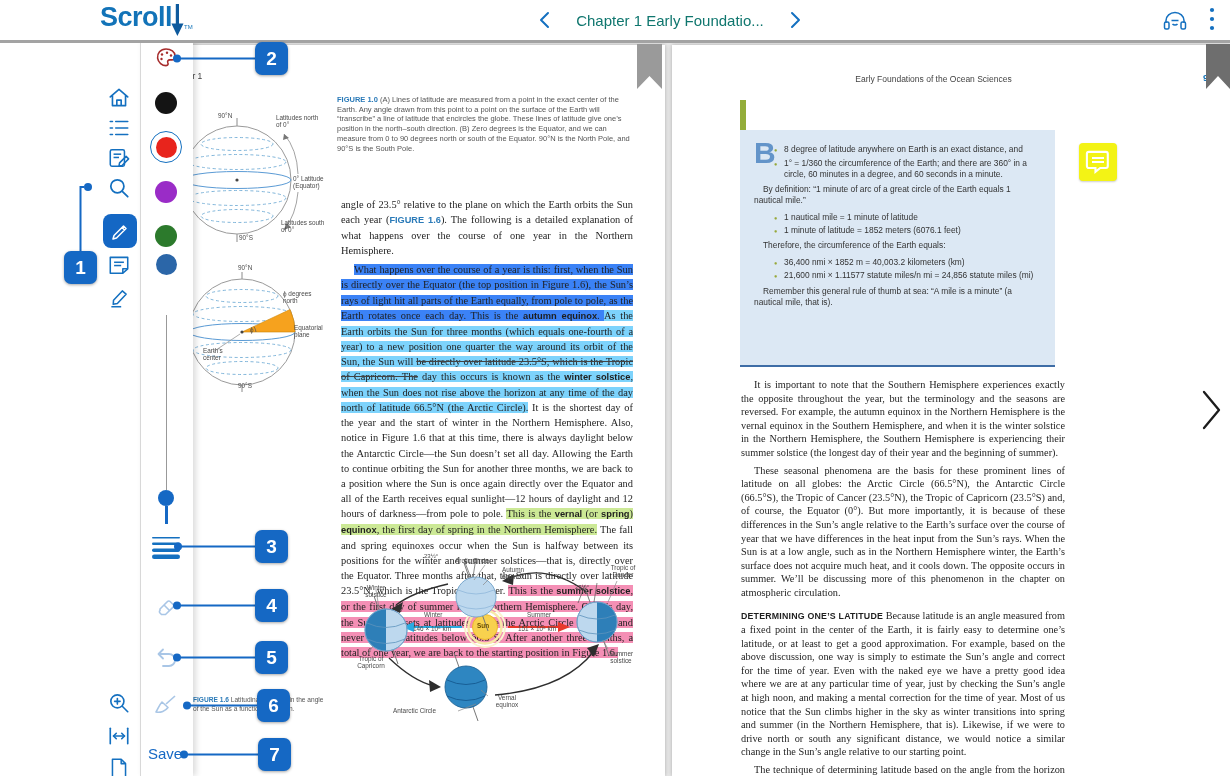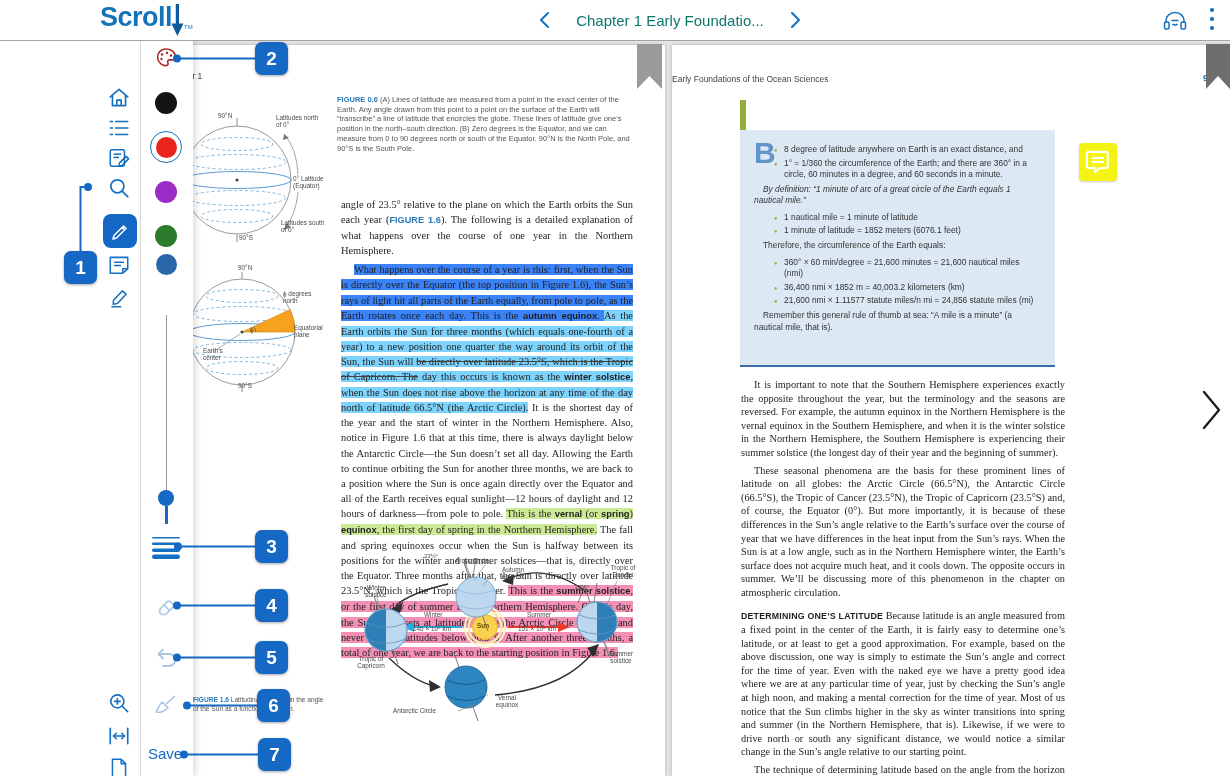--- a/index.html
+++ b/index.html
@@ -1,19 +1,19 @@
 <!DOCTYPE html>
 <html><head>
 <meta charset="utf-8">
 <style>
   html,body{margin:0;padding:0;background:#fff;}
   .app{position:relative;width:1230px;height:776px;overflow:hidden;font-family:"Liberation Sans",sans-serif;background:#e7e7e7;}
   .abs{position:absolute;}
   
-  .topbar{position:absolute;left:0;top:0;width:1230px;height:40px;background:#fff;border-bottom:1px solid #a3a3a3;z-index:30;}
+  .topbar{position:absolute;left:0;top:0;width:1230px;height:40px;background:#fff;border-bottom:3px solid #a3a3a3;z-index:30;}
   .logo{position:absolute;left:100px;top:2px;display:flex;align-items:flex-start;}
   .logo-text{font-size:27px;font-weight:bold;color:#1273b8;letter-spacing:-0.5px;}
   .logo-tm{font-size:6px;color:#1273b8;margin-top:22px;}
   .navcenter{position:absolute;left:520px;top:0;width:300px;height:40px;display:flex;align-items:center;justify-content:center;gap:26px;}
   .navtitle{font-size:15px;color:#0f766e;}
   .chev{width:12px;height:18px;cursor:pointer;}
   .topright{position:absolute;right:14px;top:0;height:40px;display:flex;align-items:center;gap:20px;}
   
   .sidebar{position:absolute;left:0;top:40px;width:140px;height:736px;background:#fff;z-index:10;}
   .sideicon{position:absolute;left:107px;width:24px;height:24px;}
@@ -63,21 +63,21 @@
 <body>
 
 <div class="app">
 
   <div class="content">
 
     <div class="page" style="left:145px;width:520px;">
       <div class="abs pgheader" style="left:20px;top:26px;">Chapter 1</div>
 
       <div class="abs figcap" style="left:192px;top:50px;width:300px;">
-        <span class="caplabel">FIGURE 0.6</span>
+        <span class="caplabel">FIGURE 1.0</span>
         <span>(A) Lines of latitude are measured from a point in the exact center of the Earth. Any angle drawn from this point to a point on the surface of the Earth will “transcribe” a line of latitude that encircles the globe. These lines of latitude give one’s position in the north–south direction. (B) Zero degrees is the Equator, and we can measure from 0 to 90 degrees north or south of the Equator. 90°N is the North Pole, and 90°S is the South Pole.</span>
       </div>
 
       <svg class="abs" style="left:35px;top:55px;" width="160" height="345" viewBox="0 0 160 345">
 
         <line x1="57" y1="18" x2="57" y2="142" stroke="#8a8a8a" stroke-width="1"></line>
         <circle cx="57" cy="80" r="54" fill="#ffffff" stroke="#9a9a9a" stroke-width="1"></circle>
         <ellipse cx="57" cy="44" rx="36" ry="6.5" fill="none" stroke="#74aed6" stroke-width="0.9" stroke-dasharray="3,2.5"></ellipse>
         <ellipse cx="57" cy="62" rx="49" ry="7.5" fill="none" stroke="#74aed6" stroke-width="0.9" stroke-dasharray="3,2.5"></ellipse>
         <ellipse cx="57" cy="80" rx="54" ry="8.5" fill="none" stroke="#5b9bd5" stroke-width="1"></ellipse>
@@ -192,38 +192,37 @@
       <div class="figlabel ctr" style="left:454px;top:605px;width:44px;">Summer solstice</div>
       <div class="figlabel ctr" style="left:341px;top:649px;width:42px;">Vernal equinox</div>
       <div class="figlabel" style="left:248px;top:662px;width:80px;">Antarctic Circle</div>
 
       <div class="abs figcap" style="left:48px;top:651px;width:132px;font-size:6.6px;line-height:8.6px;">
         <span class="caplabel">FIGURE 1.6</span><span> Latitudinal changes in the angle of the Sun as a function of season.</span>
       </div>
     </div>
 
     <div class="page" style="left:672px;width:558px;">
-      <div class="abs pgheader" style="left:0;top:29px;width:523px;text-align:left;">Early Foundations of the Ocean Sciences</div>
+      <div class="abs pgheader" style="left:0;top:29px;width:523px;text-align:center;">Early Foundations of the Ocean Sciences</div>
       <div class="abs" style="left:531px;top:27px;font-size:9.5px;font-weight:bold;color:#1273b8;">9</div>
 
       <div class="abs" style="left:68px;top:55px;width:6px;height:30px;background:#93ad3a;"></div>
       <div class="boxbody" style="left:68px;top:85px;width:315px;height:237px;background:#dce8f4;border-bottom:2.5px solid #3e6da6;">
         <p><span class="dropcap">B</span></p>
         <ul class="bul">
           <li>8 degree of latitude anywhere on Earth is an exact distance, and</li>
           <li>1° = 1/360 the circumference of the Earth; and there are 360° in a circle, 60 minutes in a degree, and 60 seconds in a minute.</li>
         </ul>
-        <p class="bind" style="clear:left;font-style:italic;">By definition: “1 minute of arc of a great circle of the Earth equals 1 nautical mile.”</p>
+        <p class="bind" style="clear:left;">By definition: “1 minute of arc of a great circle of the Earth equals 1 nautical mile.”</p>
         <ul class="bul">
           <li>1 nautical mile = 1 minute of latitude</li>
           <li>1 minute of latitude = 1852 meters (6076.1 feet)</li>
         </ul>
         <p class="bind">Therefore, the circumference of the Earth equals:</p>
         <ul class="bul">
-          <li>360° × 60 min/degree = 21,600 minutes = 21,600 nautical miles (nmi)</li>
           <li>36,400 nmi × 1852 m = 40,003.2 kilometers (km)</li>
           <li>21,600 nmi × 1.11577 statute miles/n mi = 24,856 statute miles (mi)</li>
         </ul>
         <p class="bind">Remember this general rule of thumb at sea: “A mile is a minute” (a nautical mile, that is).</p>
       </div>
 
       <div class="note" style="left:407px;top:98px;">
         <svg width="26" height="26" viewBox="0 0 26 26">
           <path d="M4,3 h18 a2,2 0 0 1 2,2 v13 a2,2 0 0 1 -2,2 h-6 l-5,4 v-4 h-7 a2,2 0 0 1 -2,-2 v-13 a2,2 0 0 1 2,-2 z" fill="none" stroke="#ffffff" stroke-width="2.2" transform="translate(0,0) scale(0.95)"></path>
           <line x1="7" y1="9" x2="19" y2="9" stroke="#ffffff" stroke-width="2"></line>

